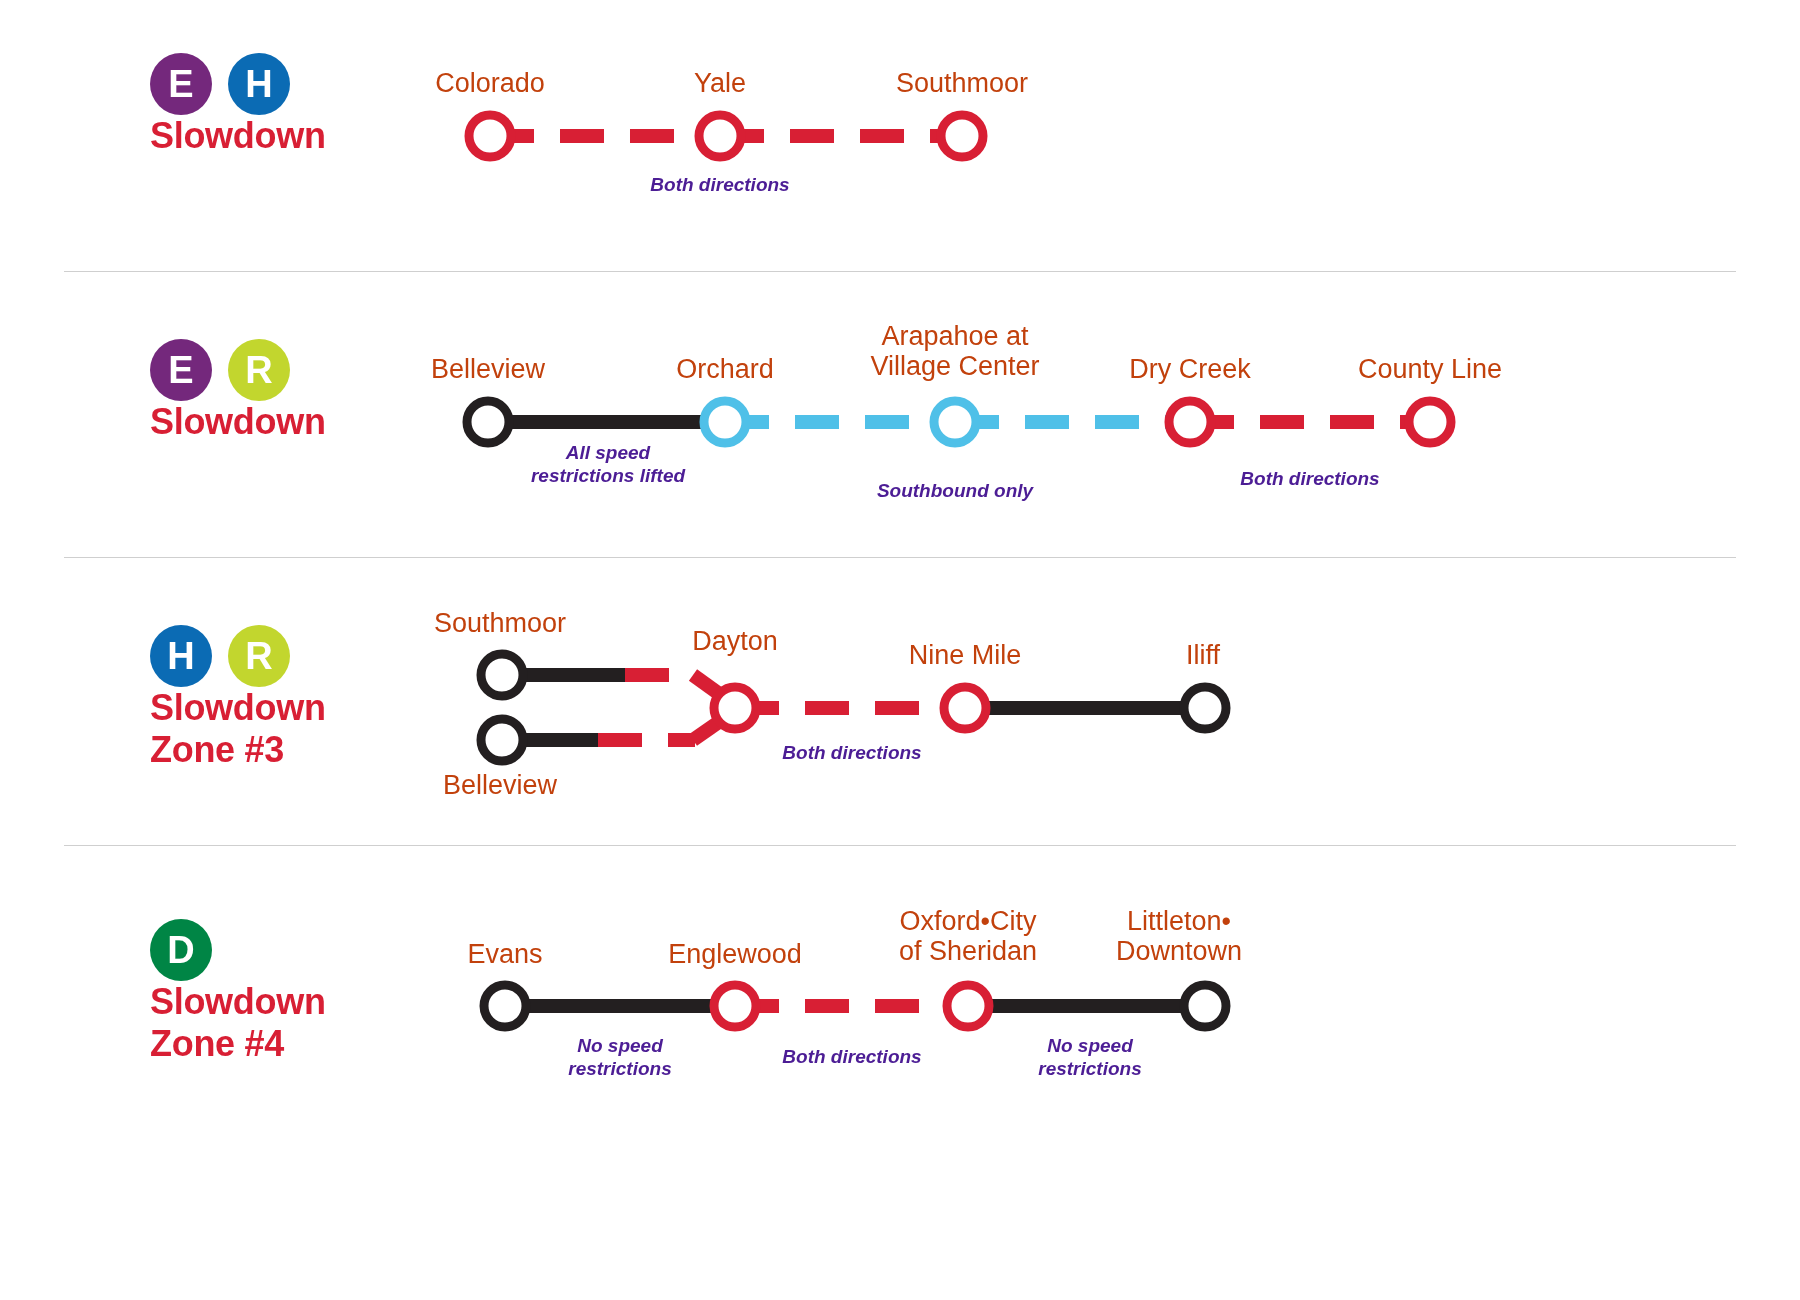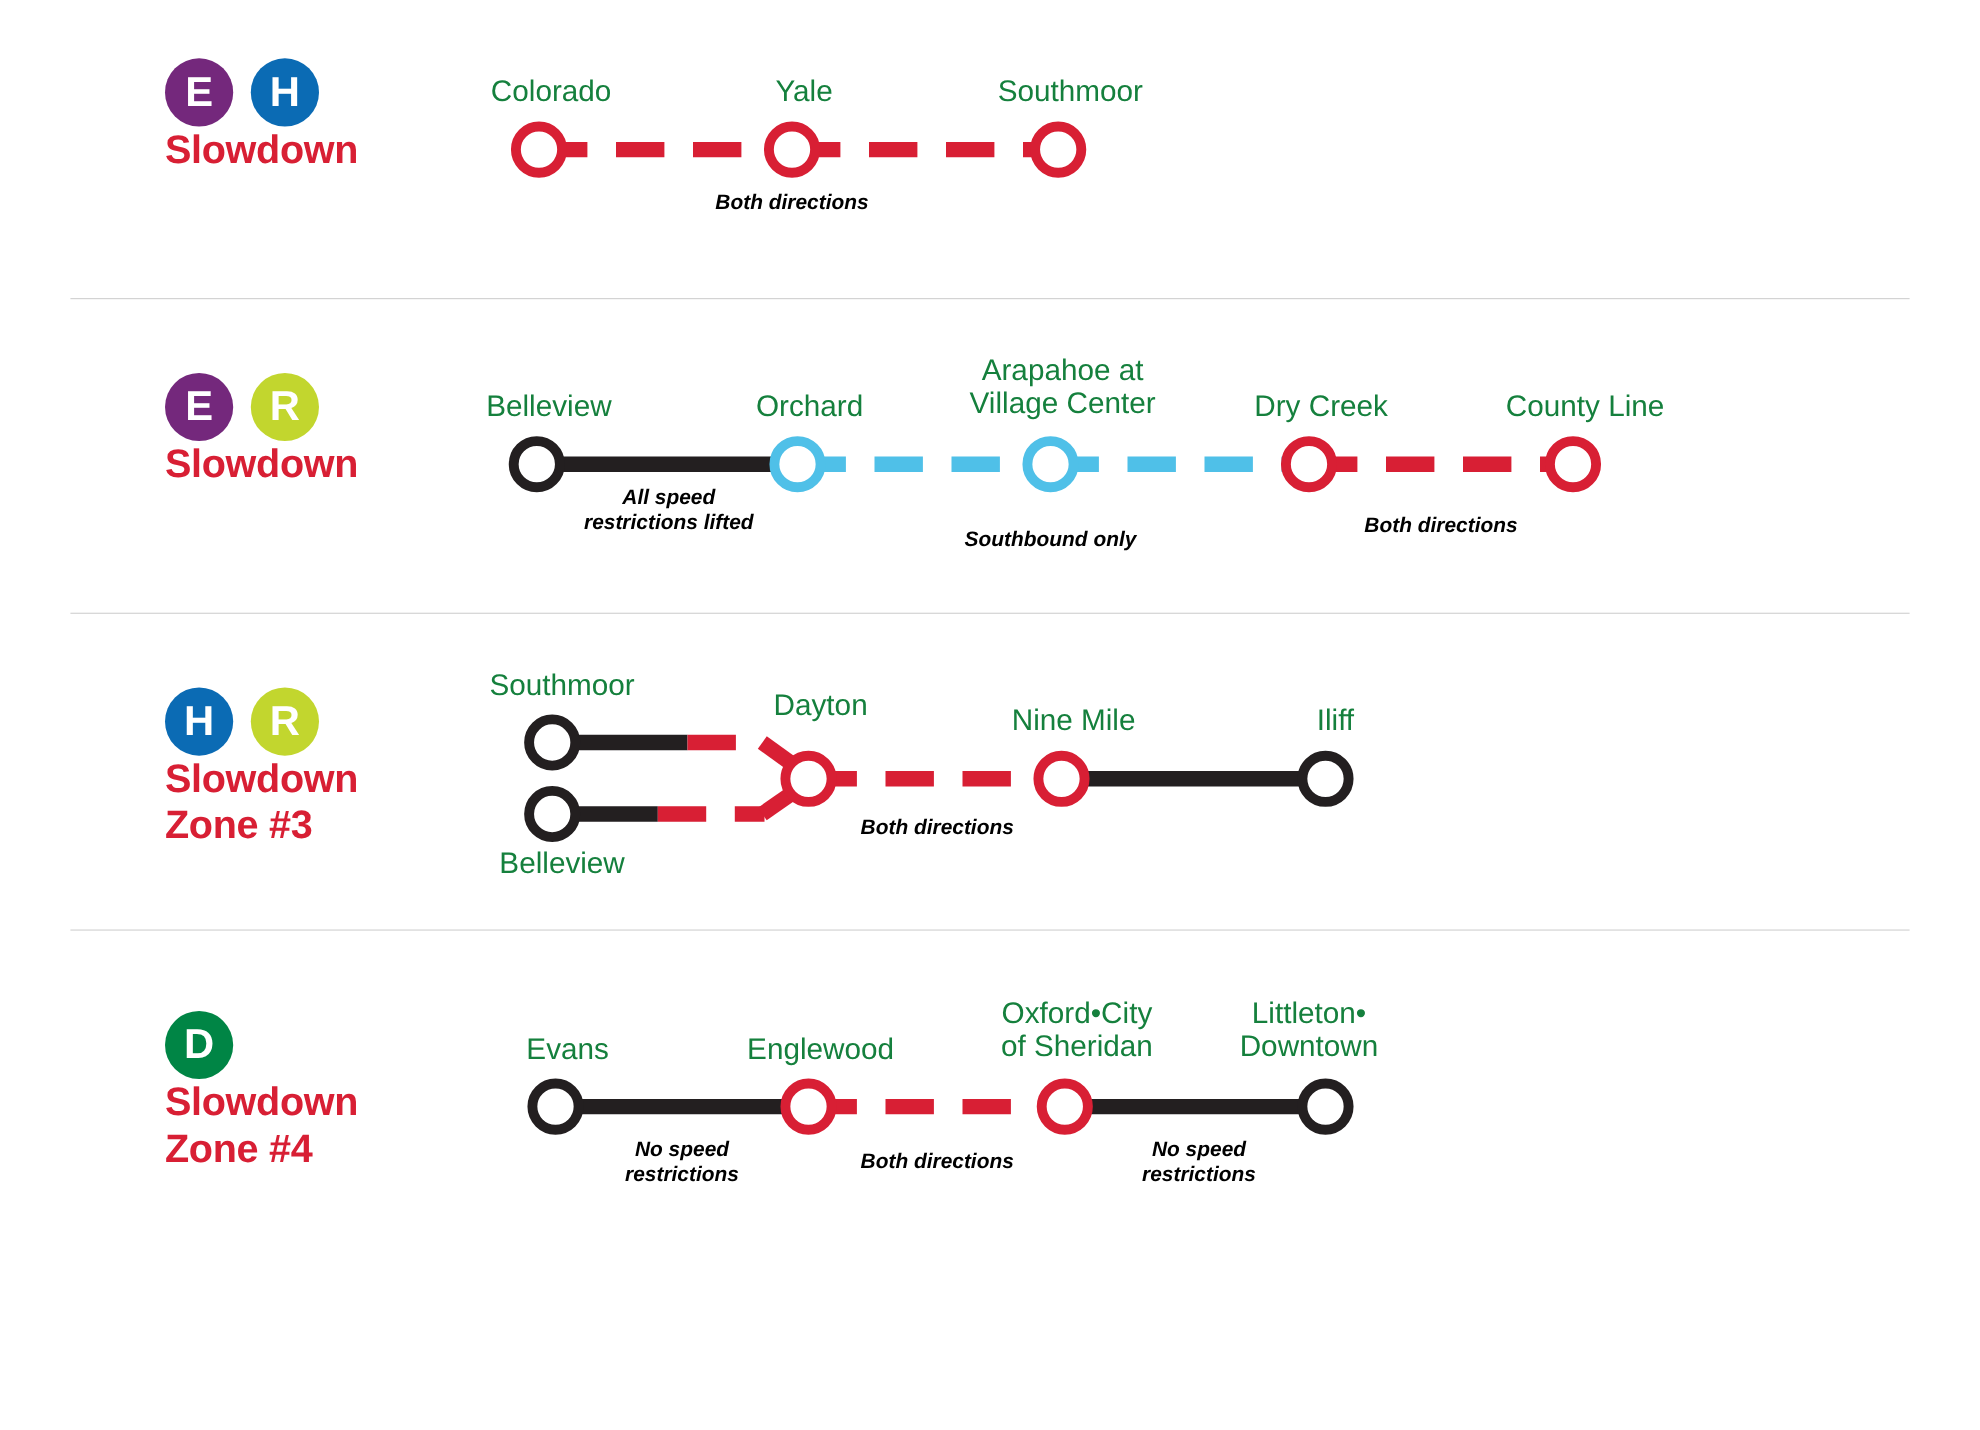--- a/index.html
+++ b/index.html
@@ -40,34 +40,33 @@
   }
 
   
   .diagram { position:absolute; left:430px; top:0; }
   .diagram svg { display:block; overflow:visible; }
 
   .stop-label {
     position:absolute;
     font-size:27px;
     line-height:1.12;
-    color:#15803d;
+    color:#c2410c;
     text-align:center;
     transform:translateX(-50%);
     white-space:nowrap;
     font-family:"Liberation Sans", sans-serif;
-    margin-left:11px;
   }
   .caption {
     position:absolute;
     font-size:19px;
     font-weight:bold;
     font-style:italic;
     line-height:1.2;
-    color:#000000;
+    color:#4c1d95;
     text-align:center;
     transform:translateX(-50%);
     white-space:nowrap;
     font-family:"Liberation Sans", sans-serif;
   }
 </style>
 </head>
 <body>
 
 <div class="sheet">

